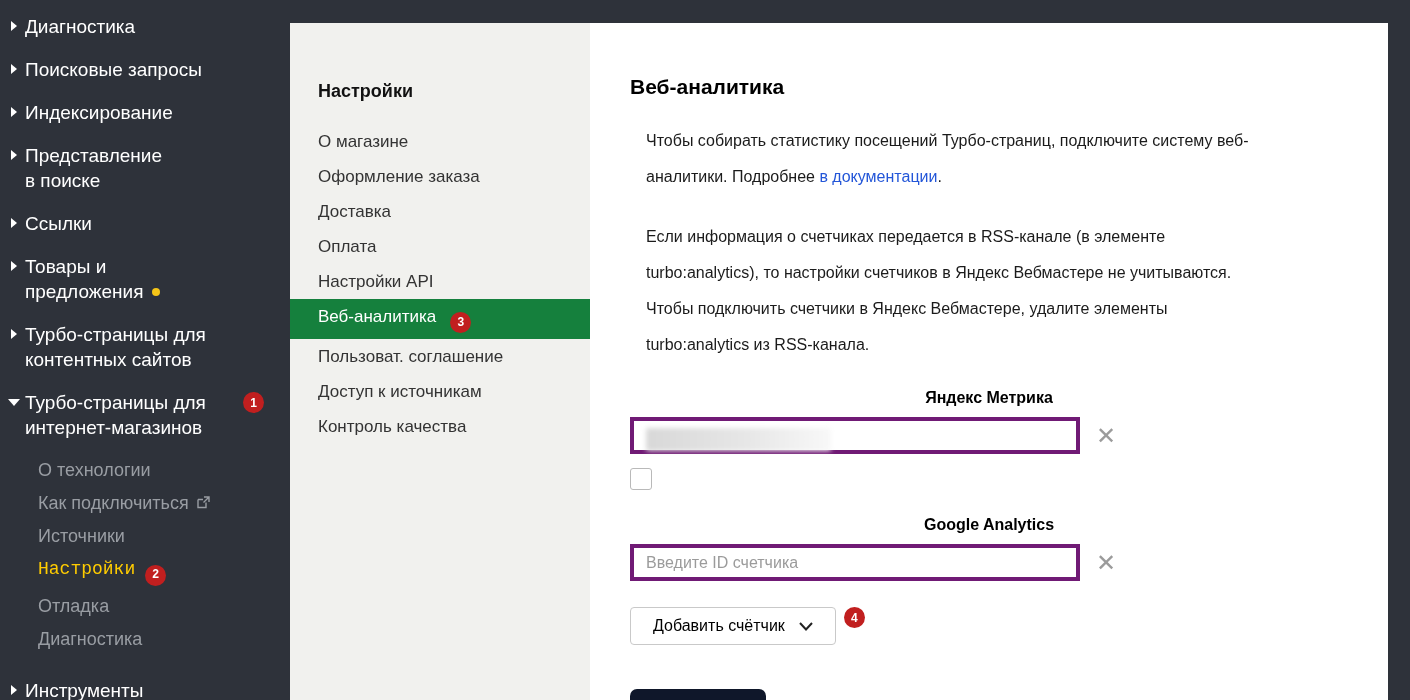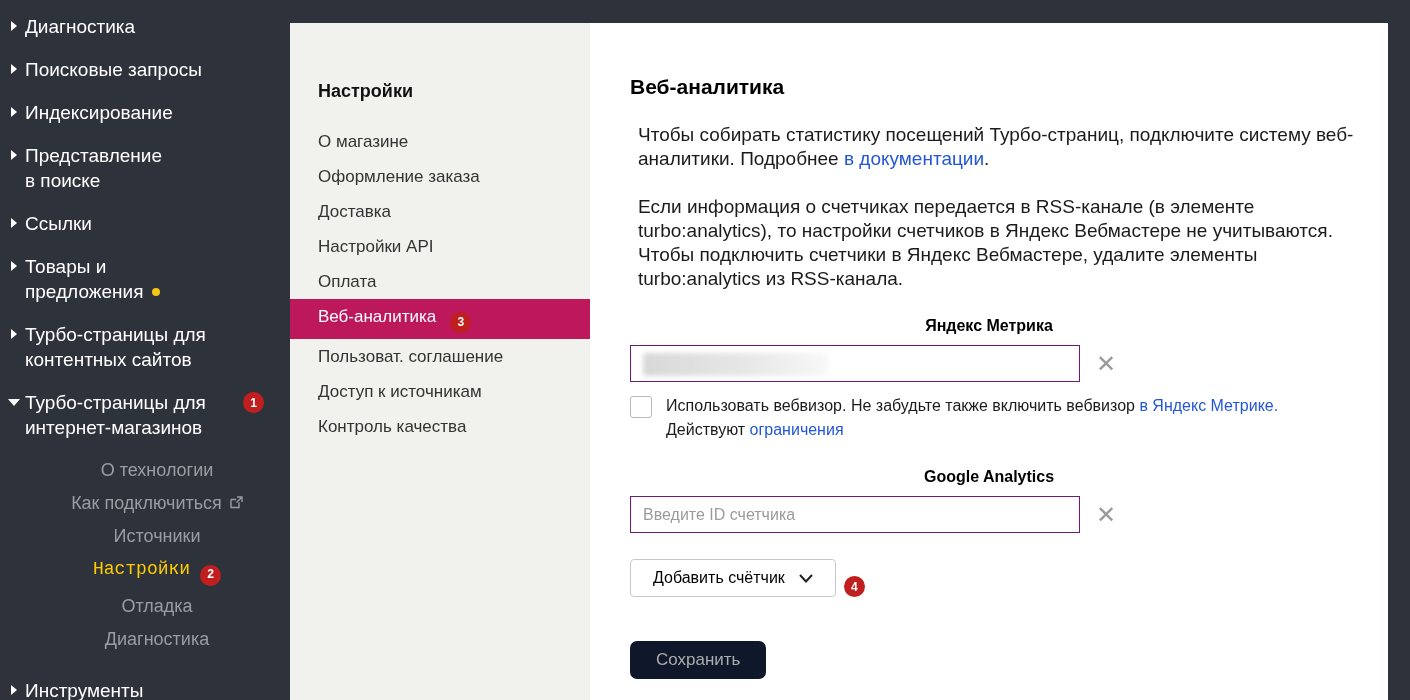--- a/index.html
+++ b/index.html
@@ -10,49 +10,49 @@
     -webkit-font-smoothing:antialiased;
   }
   
   .sidebar{position:absolute;left:0;top:3px;width:290px;height:700px;box-sizing:border-box;padding-top:11px;}
   .side-item{position:relative;margin:0 10px 18px 0;padding-left:25px;color:#fff;font-size:19px;line-height:25px;white-space:pre-line;cursor:pointer;}
   .side-item .tri{position:absolute;left:11px;top:7px;width:0;height:0;border:5px solid transparent;border-left:6px solid #fff;border-right-width:0;}
   .side-item.expanded .tri{border:6px solid transparent;border-top:7px solid #fff;border-bottom-width:0;top:9px;left:8px;}
   .side-dot{display:inline-block;width:8px;height:8px;border-radius:50%;background:#f5c518;margin-left:9px;vertical-align:2px;}
   .badge{display:inline-flex;align-items:center;justify-content:center;min-width:21px;height:21px;border-radius:50%;background:#c11f1f;color:#fff;font-size:12px;font-weight:700;line-height:1;box-sizing:border-box;}
   .side-badge{position:absolute;top:2px;right:16px;}
-  .submenu{margin:0 14px 26px 0;text-align:center;}
+  .submenu{margin:0 14px 26px 0;}
   .sub-item{position:relative;padding-left:38px;font-size:18px;line-height:25px;margin-bottom:8px;color:#999da3;cursor:pointer;}
   .sub-item.active{color:#ffcc00;font-family:Liberation Mono, monospace;}
   .sub-badge{margin-left:10px;vertical-align:-4px;}
   .ext{margin-left:8px;display:inline-block;vertical-align:0px;}
   
   .card{position:absolute;left:290px;top:23px;width:1098px;height:677px;background:#fff;}
   
   .settings-nav{position:absolute;left:0;top:0;width:300px;height:677px;background:#f1f1ee;box-sizing:border-box;padding-top:58px;}
   .settings-title{padding:0 0 22px 28px;font-size:18px;font-weight:700;color:#111;}
   .set-item{padding:6px 16px 6px 28px;font-size:17px;line-height:23px;color:#333;cursor:pointer;}
-  .set-item.selected{background:#be185d;color:#fff;}
+  .set-item.selected{background:#15803d;color:#fff;}
   .set-badge{margin-left:14px;vertical-align:-4px;}
   
   .content{position:absolute;left:300px;top:0;width:798px;height:677px;box-sizing:border-box;padding:52px 40px 0 40px;background:#fff;}
   .page-title{margin:0 0 24px;font-size:21px;font-weight:700;color:#000;}
-  .para{width:760px;margin:0 8px 24px;font-size:19px;line-height:24px;color:#1b1b1b;white-space:pre-line;}
+  .para{width:760px;margin:0 16px 24px;font-size:16px;line-height:36px;color:#1b1b1b;white-space:pre-line;}
   .link{color:#2356d8;text-decoration:none;cursor:pointer;}
   .field-label{font-size:16px;font-weight:700;color:#000;margin:26px 0 10px;text-align:center;}
   .input-row{display:flex;align-items:center;}
-  .text-input,.fake-input{width:450px;height:37px;border:1px solid #701a75;box-sizing:border-box;font-size:16px;padding:0 12px;color:#3b82f6;background:#fff;font-family:inherit;}
+  .text-input,.fake-input{width:450px;height:37px;border:4px solid #701a75;box-sizing:border-box;font-size:16px;padding:0 12px;color:#3b82f6;background:#fff;font-family:inherit;}
   .text-input::placeholder{color:#9b9b9b;}
   .fake-input{position:relative;}
   .redact{position:absolute;left:12px;top:7px;width:185px;height:23px;border-radius:2px;background:linear-gradient(90deg,#d8d8d8,#e7e7e7 55%,#f8f8f8);filter:blur(2.5px);}
   .clear-x{margin-left:16px;font-size:24px;color:#9b9b9b;cursor:pointer;line-height:1;}
   .cb-row{display:flex;margin:12px 0 0;}
   .cb-box{width:20px;height:20px;border:1px solid #b9b9b9;border-radius:3px;background:#fff;flex:none;margin:2px 14px 0 0;cursor:pointer;}
   .cb-text{font-size:16px;line-height:24px;color:#1b1b1b;}
-  .add-row{display:flex;align-items:flex-end;margin-top:26px;}
+  .add-row{display:flex;align-items:flex-start;margin-top:26px;}
   .add-btn{display:inline-flex;align-items:center;background:#fff;border:1px solid #c9c9c9;border-radius:4px;padding:0 22px;height:38px;font-size:16px;color:#000;font-family:inherit;cursor:pointer;}
   .chev{margin-left:14px;display:inline-flex;}
   .add-badge{margin-left:8px;}
   .save-btn{margin-top:44px;background:#0f172a;color:#adadab;border:none;border-radius:7px;padding:0 26px;height:38px;font-size:17px;font-family:inherit;}
 </style>
 </head>
 <body>
 
 <nav class="sidebar" id="sidebar-root">
     <div class="side-item"><span class="tri"></span><span>Диагностика</span></div>
@@ -81,22 +81,22 @@
     <div class="side-item"><span class="tri"></span><span>Инструменты</span></div>
   </nav>
 
 <div class="card">
   <aside class="settings-nav">
     <div class="settings-title">Настройки</div>
     <div id="settings-items">
         <div class="set-item"><span>О магазине</span></div>
         <div class="set-item"><span>Оформление заказа</span></div>
         <div class="set-item"><span>Доставка</span></div>
+        <div class="set-item"><span>Оплата</span></div>
         <div class="set-item"><span>Настройки API</span></div>
-        <div class="set-item"><span>Оплата</span></div>
         <div class="set-item selected"><span>Веб-аналитика</span><span class="badge set-badge">3</span></div>
         <div class="set-item"><span>Пользоват. соглашение</span></div>
         <div class="set-item"><span>Доступ к источникам</span></div>
         <div class="set-item"><span>Контроль качества</span></div>
       </div>
   </aside>
 
   <main class="content">
     <h1 class="page-title">Веб-аналитика</h1>
 
@@ -111,24 +111,20 @@
     <div class="field-label">Яндекс Метрика</div>
     <div class="input-row">
       <div class="fake-input">
         <div class="redact"></div>
       </div>
       <span class="clear-x">✕</span>
     </div>
 
     <div class="cb-row">
       <span class="cb-box"></span>
-      <div class="cb-text">
-        <span>Использовать вебвизор. Не забудьте также включить вебвизор </span><a class="link">в Яндекс Метрике.</a><br>
-        <span>Действуют </span><a class="link">ограничения</a>
-      </div>
     </div>
 
     <div class="field-label">Google Analytics</div>
     <div class="input-row">
       <input class="text-input" type="text" placeholder="Введите ID счетчика" style="">
       <span class="clear-x">✕</span>
     </div>
 
     <div class="add-row">
       <button class="add-btn">

